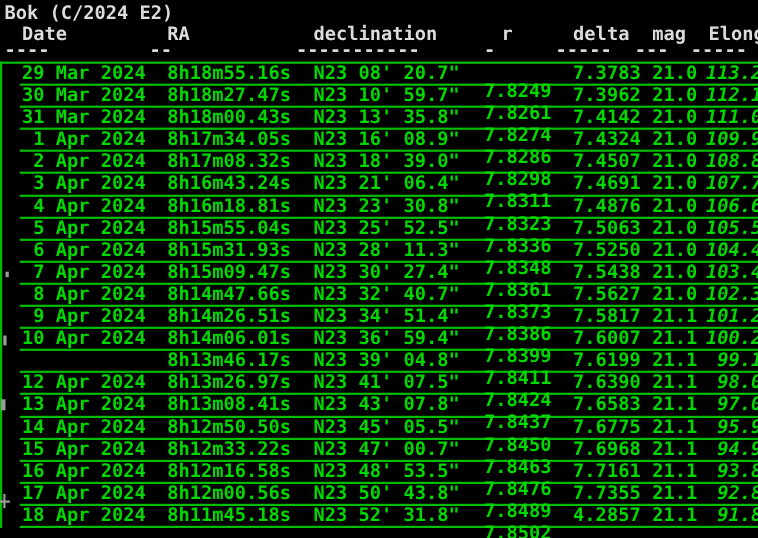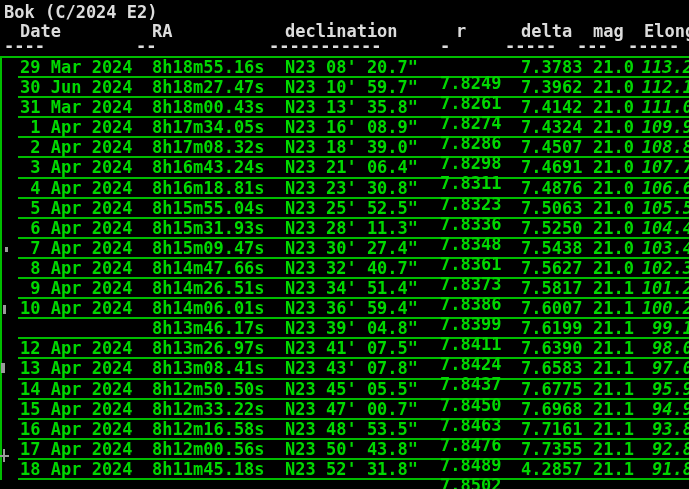--- a/index.html
+++ b/index.html
@@ -105,21 +105,21 @@
     <div class="row">
     <span class="cell green c-date">29 Mar 2024</span>
     <span class="cell green c-ra">8h18m55.16s</span>
     <span class="cell green c-dec">N23 08' 20.7"</span>
     <span class="cell green c-r">7.8249</span>
     <span class="cell green c-delta">7.3783</span>
     <span class="cell green c-mag">21.0</span>
     <span class="cell green c-elong">113.2</span>
   </div>
     <div class="row">
-    <span class="cell green c-date">30 Jun 2024</span>
+    <span class="cell green c-date">30 Mar 2024</span>
     <span class="cell green c-ra">8h18m27.47s</span>
     <span class="cell green c-dec">N23 10' 59.7"</span>
     <span class="cell green c-r">7.8261</span>
     <span class="cell green c-delta">7.3962</span>
     <span class="cell green c-mag">21.0</span>
     <span class="cell green c-elong">112.1</span>
   </div>
     <div class="row">
     <span class="cell green c-date">31 Mar 2024</span>
     <span class="cell green c-ra">8h18m00.43s</span>

